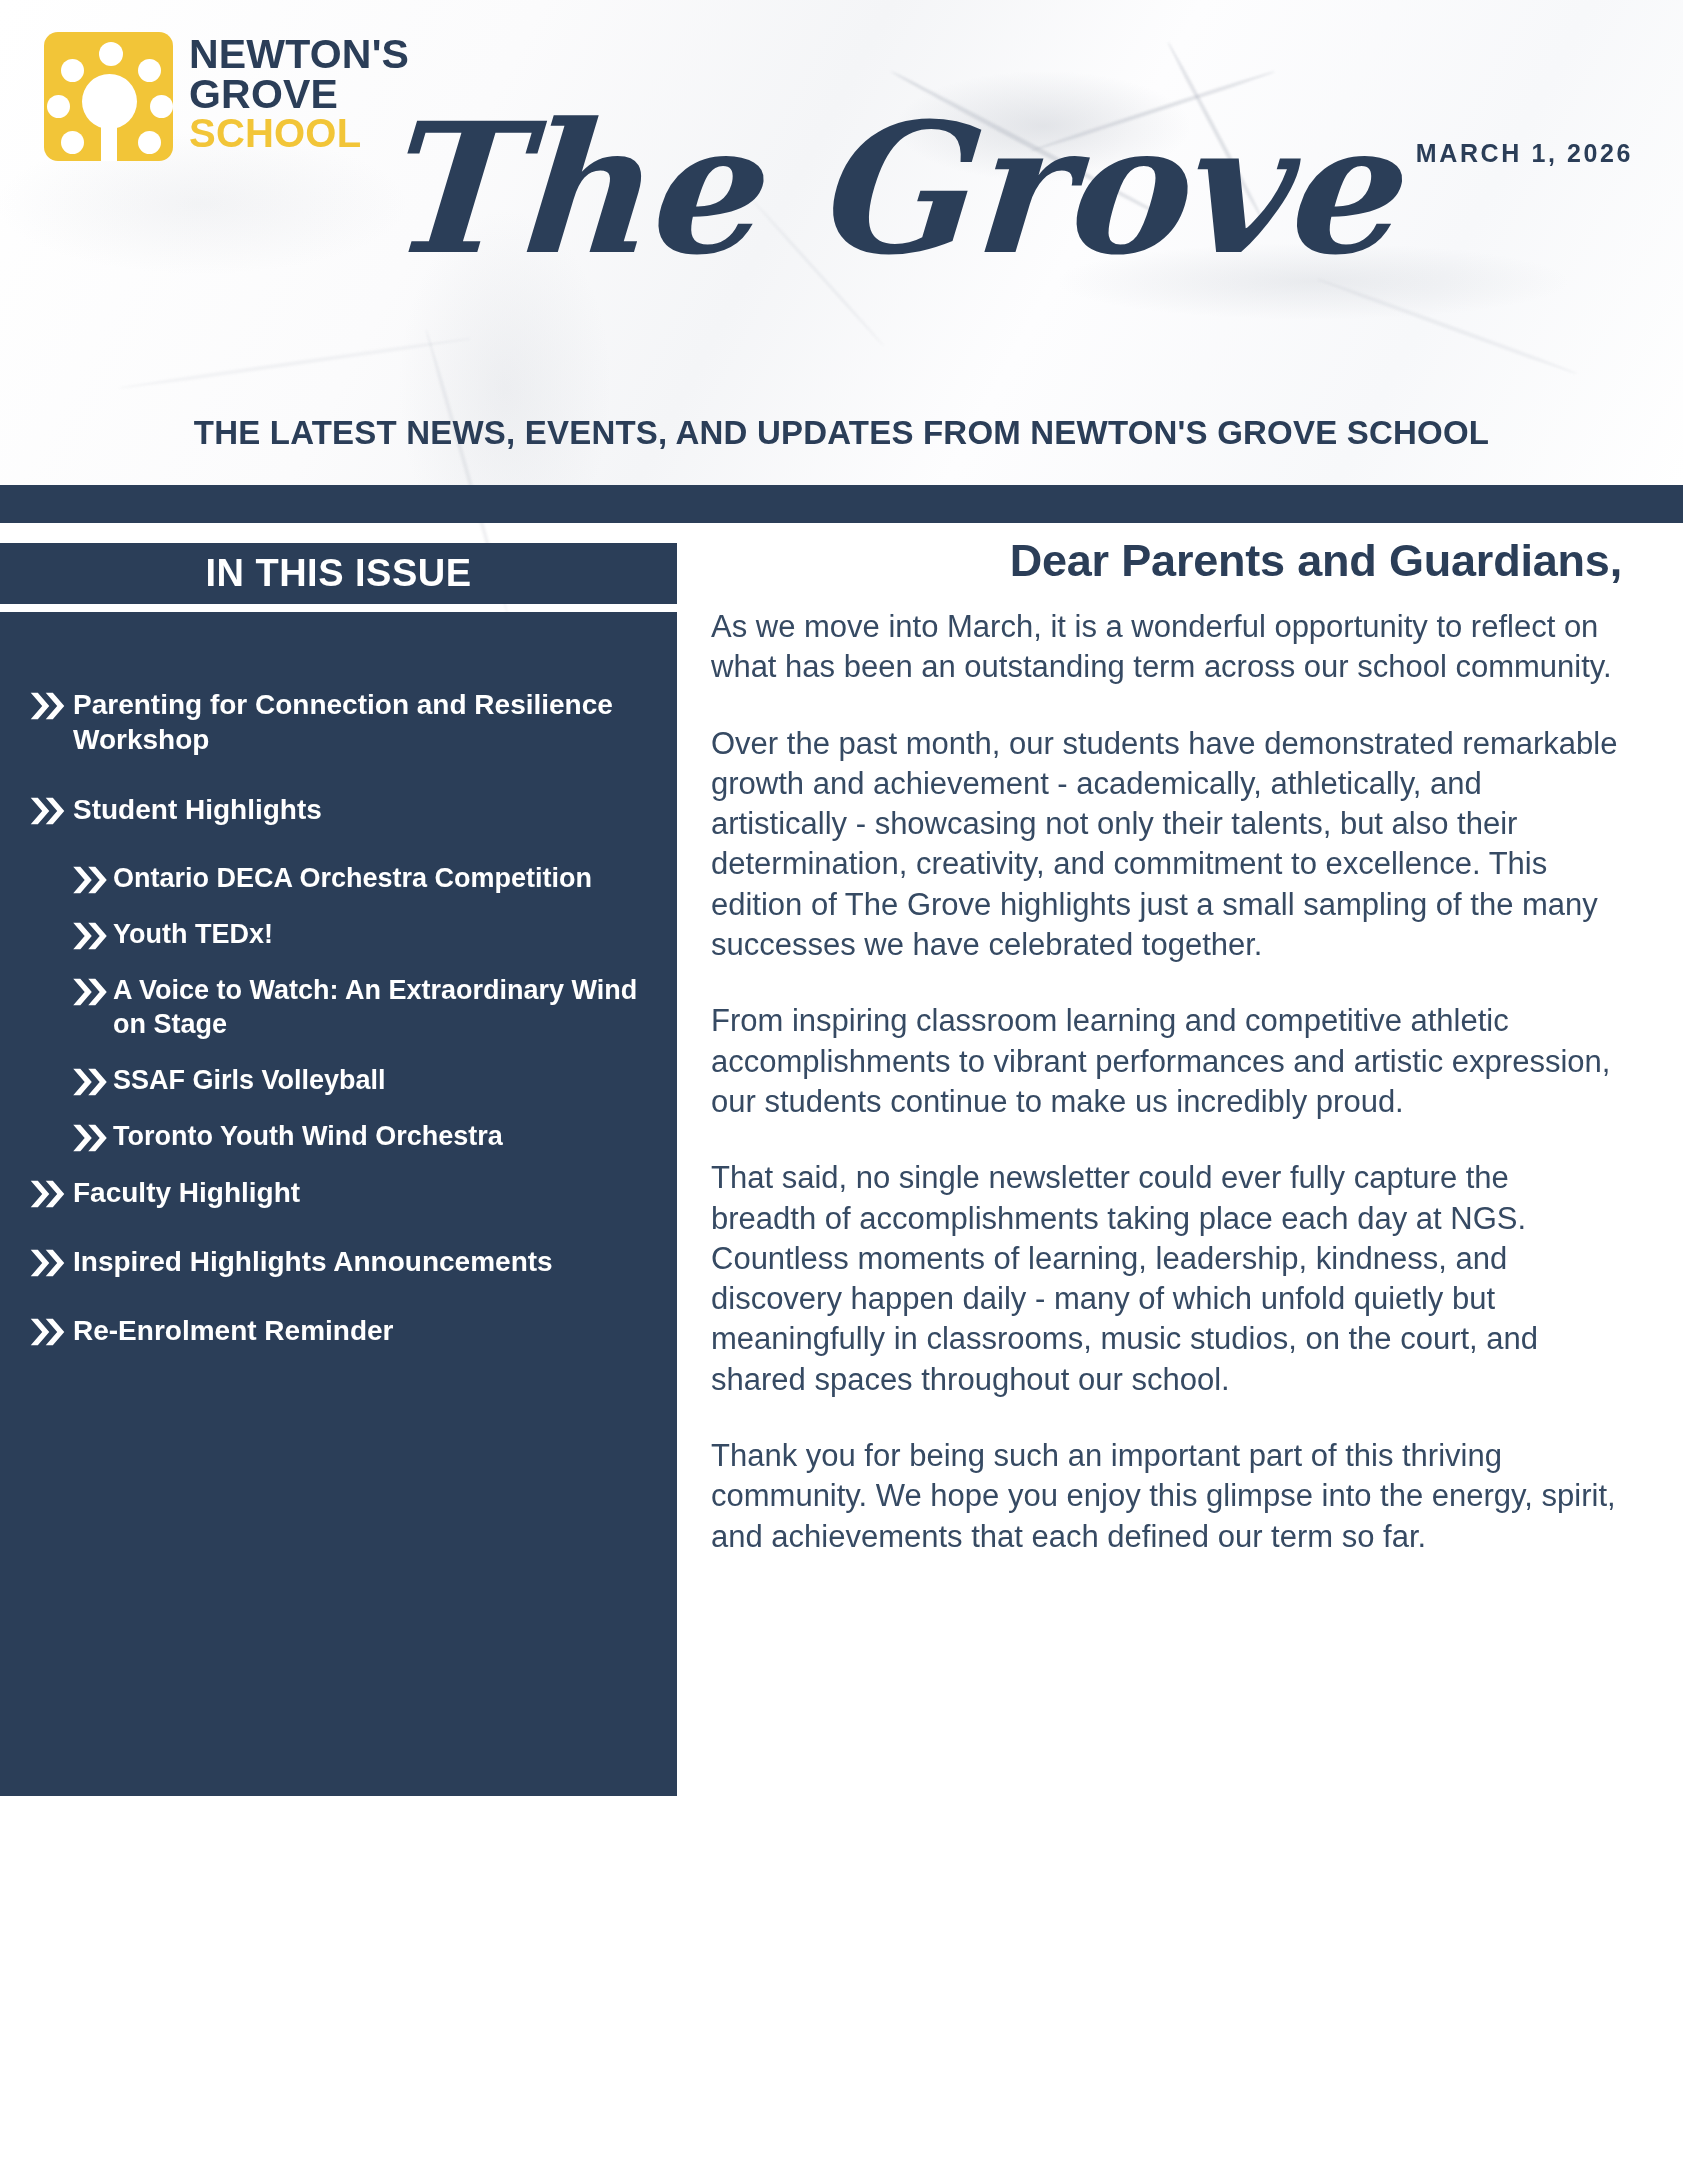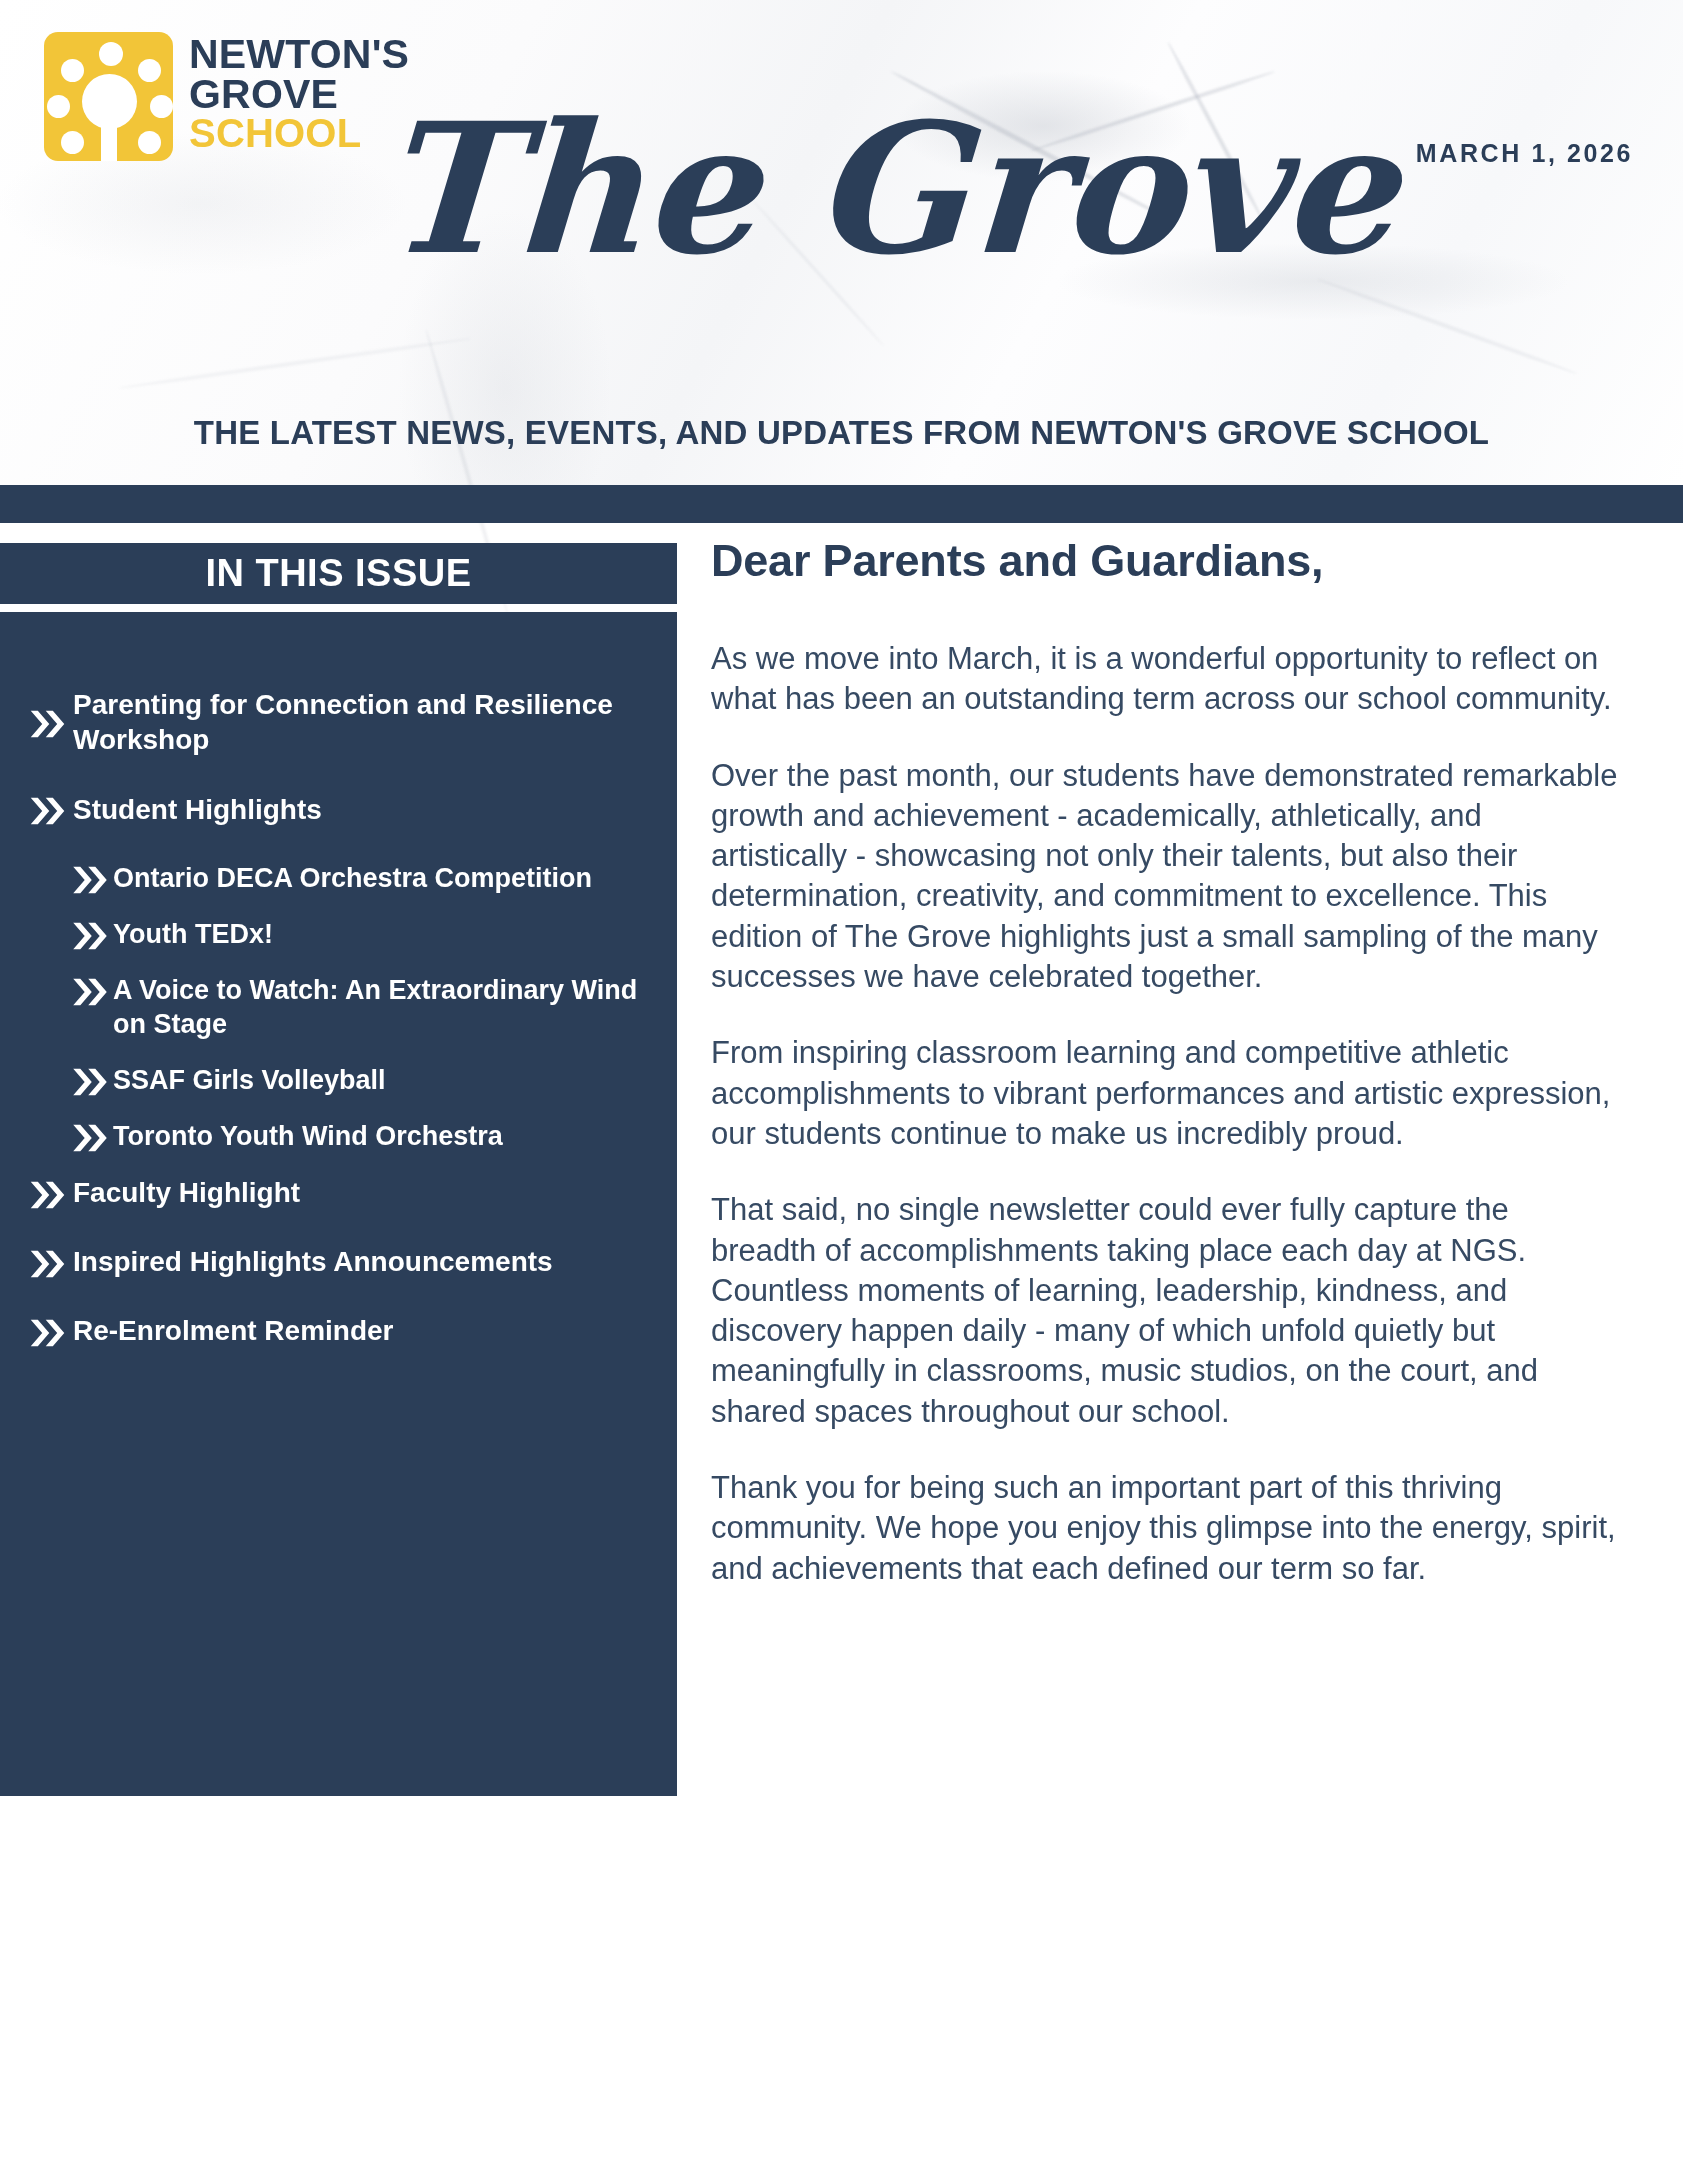--- a/index.html
+++ b/index.html
@@ -120,21 +120,21 @@
   .sidebar-body {
     position: absolute;
     left: 0; top: 612px;
     width: 677px;
     height: 1566px;
     background: #2b3e58;
     padding: 75px 28px 0 0;
   }
 
   .toc-item { display: flex; align-items: flex-start; margin-bottom: 34px; }
-  .toc-item.level1 { padding-left: 22px; align-items: center; }
+  .toc-item.level1 { padding-left: 22px; }
   .toc-item.level2 { padding-left: 67px; margin-bottom: 22px; }
 
   .chev {
     flex: none;
     width: 51px;
     margin-top: 4px;
     color: #ffffff;
   }
   .level2 .chev { width: 46px; }
   .chev svg { display: block; }
@@ -152,21 +152,22 @@
   .main {
     position: absolute;
     left: 711px; top: 535px;
     width: 911px;
   }
   .main-title {
     color: #2b3e58;
     font-size: 45px;
     font-weight: 700;
     letter-spacing: -0.2px;
-    margin-bottom: 52px;
+    margin-bottom: 20px;
+    text-align: right;
   }
   .main p {
     color: #364a63;
     font-size: 31px;
     line-height: 1.30;
     margin-bottom: 36px;
     font-weight: 400;
   }
 </style>
 </head>

